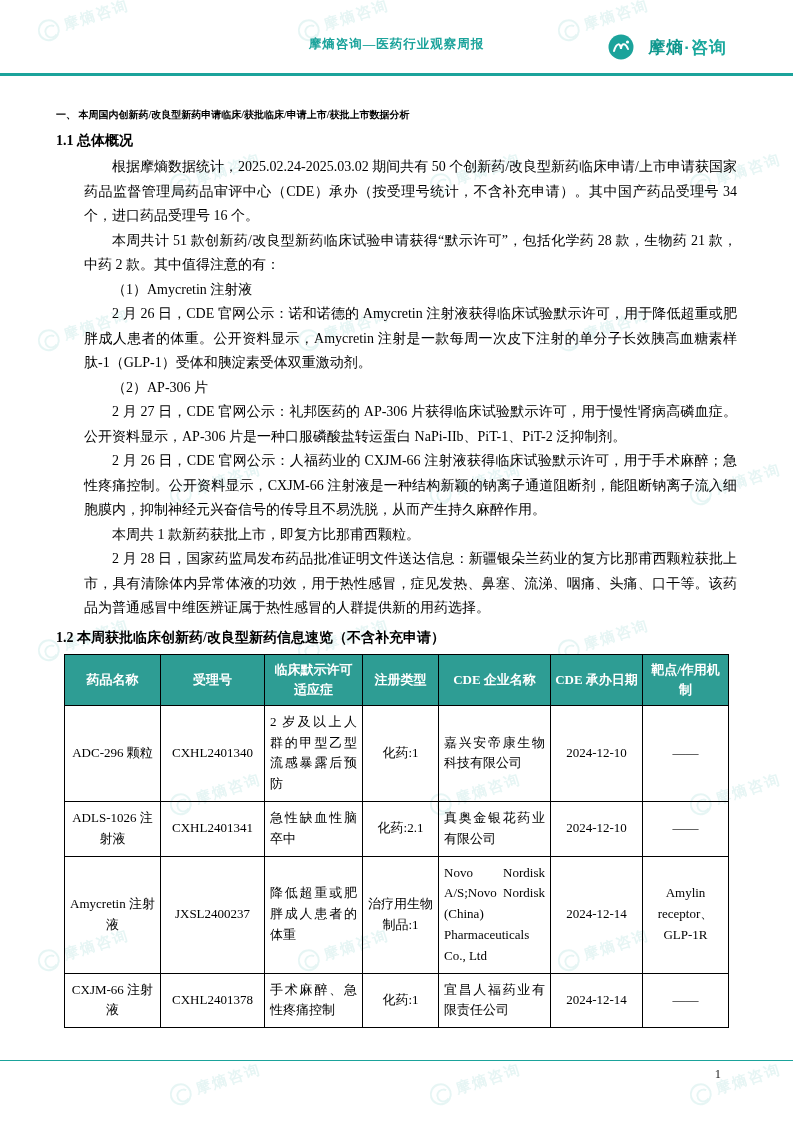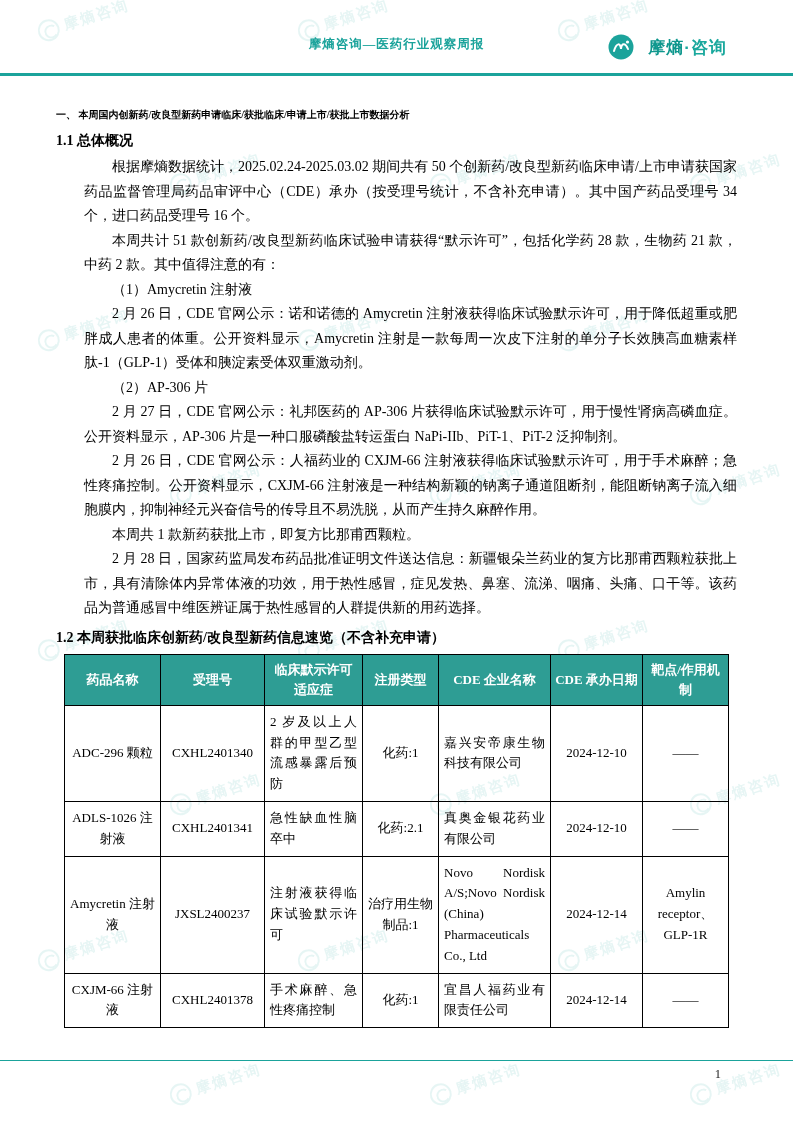--- a/index.html
+++ b/index.html
@@ -251,21 +251,21 @@
           <td class="c-center">CXHL2401341</td>
           <td class="c-just">急性缺血性脑卒中</td>
           <td class="c-center">化药:2.1</td>
           <td class="c-just">真奥金银花药业有限公司</td>
           <td class="c-center">2024-12-10</td>
           <td class="c-center">——</td>
         </tr>
         <tr>
           <td class="c-center">Amycretin 注射液</td>
           <td class="c-center">JXSL2400237</td>
-          <td class="c-just">注射液获得临床试验默示许可</td>
+          <td class="c-just">降低超重或肥胖成人患者的体重</td>
           <td class="c-center">治疗用生物制品:1</td>
           <td class="c-just">Novo Nordisk A/S;Novo Nordisk (China) Pharmaceuticals Co., Ltd</td>
           <td class="c-center">2024-12-14</td>
           <td class="c-center">Amylin receptor、GLP-1R</td>
         </tr>
         <tr>
           <td class="c-center">CXJM-66 注射液</td>
           <td class="c-center">CXHL2401378</td>
           <td class="c-just">手术麻醉、急性疼痛控制</td>
           <td class="c-center">化药:1</td>

